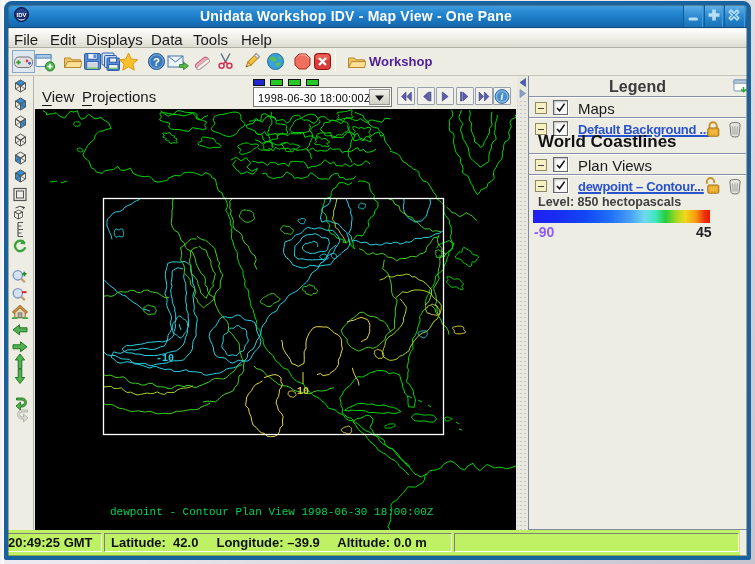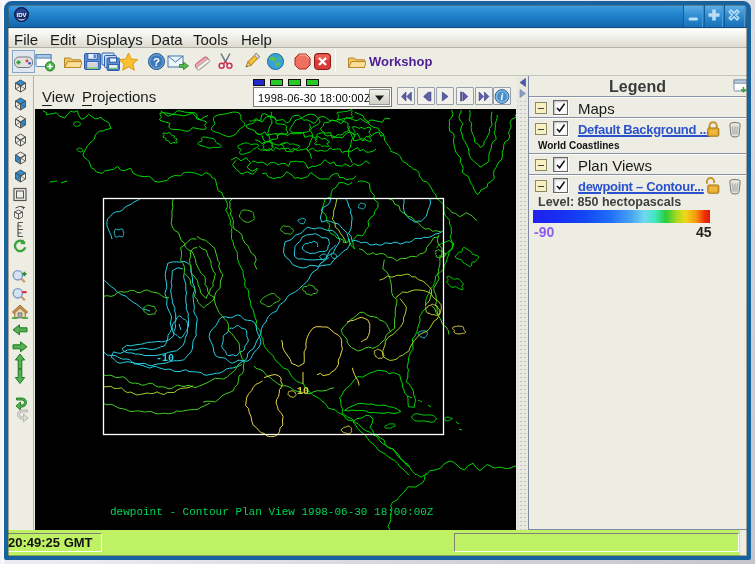--- a/index.html
+++ b/index.html
@@ -11,20 +11,22 @@
 <div style="position:absolute;left:5px;top:2px;width:745px;height:557px;background:#eeede4;border-radius:7px 7px 0 0"></div>
 <div style="position:absolute;left:5px;top:2px;width:745px;height:26px;border-radius:7px 7px 0 0;
 background:linear-gradient(#60b1e8 0%,#3e9bdf 15%,#2486cf 45%,#1a76c0 72%,#1466aa 100%);
 border-bottom:1px solid #0d4c84;overflow:hidden">
 <div style="position:absolute;left:9px;top:5px"><svg width="15" height="15" viewBox="0 0 15 15" style="">
 <circle cx="7.5" cy="7.5" r="7" fill="#1a2a66" stroke="#0a1540"></circle>
 <path d="M1.5 7.5 a6 6 0 0 1 12 0" fill="#2a4a9a" opacity="0.8"></path>
 <path d="M3 11 q4.5 2.6 9 0 q-1.8 2.8 -4.5 2.8 t-4.5 -2.8Z" fill="#c8d8f0" opacity="0.9"></path>
 <text x="7.5" y="9.8" text-anchor="middle" font-family="Liberation Sans,sans-serif" font-size="6" font-weight="bold" fill="#fff">IDV</text>
       </svg></div>
+<div style="position:absolute;left:351px;top:6px;transform:translateX(-50%);white-space:nowrap;
+color:#fff;font-size:14px;font-weight:bold;letter-spacing:0.2px">Unidata Workshop IDV - Map View - One Pane</div>
 <div style="position:absolute;left:678px;top:1px;width:20px;height:24px;background:linear-gradient(#6cb8ec 0%,#3d97d8 40%,#2382c8 70%,#1a72b8 100%);border-left:1px solid #135d9c;border-right:1px solid #4a9cd8"><svg width="18" height="18" viewBox="0 0 18 18" style="margin:3px 0 0 0">
         <rect x="4.5" y="11.5" width="9.5" height="3" rx="1.5" fill="#b9ddf2"></rect>
       </svg></div>
 <div style="position:absolute;left:699px;top:1px;width:19px;height:24px;background:linear-gradient(#6cb8ec 0%,#3d97d8 40%,#2382c8 70%,#1a72b8 100%);border-left:1px solid #135d9c;border-right:1px solid #4a9cd8"><svg width="18" height="18" viewBox="0 0 18 18" style="margin:3px 0 0 0">
         <path d="M7.2 3.5 h3.6 v3.7 h3.7 v3.6 h-3.7 v3.7 h-3.6 v-3.7 h-3.7 v-3.6 h3.7 Z" fill="#b9ddf2"></path>
       </svg></div>
 <div style="position:absolute;left:719px;top:1px;width:21px;height:24px;background:linear-gradient(#6cb8ec 0%,#3d97d8 40%,#2382c8 70%,#1a72b8 100%);border-left:1px solid #135d9c;border-right:1px solid #4a9cd8"><svg width="18" height="18" viewBox="0 0 18 18" style="margin:3px 0 0 0">
         <path d="M4.2 6 L6 4.2 L9 7.2 L12 4.2 L13.8 6 L10.8 9 L13.8 12 L12 13.8 L9 10.8 L6 13.8 L4.2 12 L7.2 9 Z" fill="none" stroke="#b9ddf2" stroke-width="1.7" stroke-linejoin="round"></path>
       </svg></div>
 </div>
@@ -494,21 +496,21 @@
 <div style="position:absolute;left:705px;top:120px"><svg width="17" height="17" viewBox="0 0 17 17" style="">
       <path d="M4.5 8 V5.8 a3.6 3.6 0 0 1 7.2 0 V8" fill="none" stroke="#c8922a" stroke-width="1.9"></path>
 <rect x="2.8" y="8" width="11" height="8.2" rx="1.2" fill="#f2b73c" stroke="#a07010"></rect>
 <rect x="4.1" y="9.3" width="8.4" height="5.6" fill="none" stroke="#cc9420" stroke-width="0.9" stroke-dasharray="1.6 1.1"></rect>
     </svg></div>
 <div style="position:absolute;left:728px;top:121px"><svg width="14" height="17" viewBox="0 0 14 17" style="">
 <ellipse cx="7" cy="3.2" rx="5.2" ry="1.7" fill="#ecece4" stroke="#777"></ellipse>
 <path d="M1.8 3.5 L3 14.2 a4 1.8 0 0 0 8 0 L12.2 3.5" fill="#e2e2da" stroke="#777"></path>
 <path d="M4.6 5.5 l0.6 8 M7 5.5 v8 M9.4 5.5 l-0.6 8" stroke="#999" stroke-width="0.9" fill="none"></path>
     </svg></div>
-<span style="position:absolute;left:538px;top:140px;font-size:10px;font-weight:bold;color:#111">World Coastlines</span>
+<span style="position:absolute;left:538px;top:132px;font-size:17px;font-weight:bold;color:#111">World Coastlines</span>
 <div style="position:absolute;left:529px;top:153px;width:217px;height:2px;border-top:1px solid #8890a8;border-bottom:1px solid #fcfcf8"></div>
 <div style="position:absolute;left:535px;top:159px;width:12px;height:12px;background:#f8f0c0;border:1px solid #8a8a66">
     <div style="position:absolute;left:2px;right:2px;top:4.6px;height:1.6px;background:#444"></div>
   </div>
 <div style="position:absolute;left:553px;top:157px;width:15px;height:15px;background:#fcfcfc;border:1px solid #666;box-shadow:1px 1px 0 #fff,inset 1px 1px 2px #bbb">
     <svg width="13" height="13" viewBox="0 0 13 13" style="position:absolute;left:0;top:0">
       <path d="M3 7 L5.6 9.8 L10.6 2.6" stroke="#111" stroke-width="1.6" fill="none"></path>
     </svg>
   </div>
 <b class="mn" style="left:578px;top:157px">Plan Views</b>
@@ -532,17 +534,18 @@
 <path d="M1.8 3.5 L3 14.2 a4 1.8 0 0 0 8 0 L12.2 3.5" fill="#e2e2da" stroke="#777"></path>
 <path d="M4.6 5.5 l0.6 8 M7 5.5 v8 M9.4 5.5 l-0.6 8" stroke="#999" stroke-width="0.9" fill="none"></path>
     </svg></div>
 <span style="position:absolute;left:538px;top:195px;font-size:12.5px;font-weight:bold;color:#404040">Level: 850 hectopascals</span>
 <div style="position:absolute;left:533px;top:210px;width:177px;height:13px;
 background:linear-gradient(90deg,#2020f0 0%,#1830f2 16%,#1248f5 30%,#2070f8 44%,#48a0f4 55%,#70d8ee 63%,#40e8c0 69%,#28cc38 75%,#a8d820 81%,#f0d818 86%,#f89810 92%,#ee3008 97%,#e81800 100%)"></div>
 <span style="position:absolute;left:534px;top:224px;font-size:14px;font-weight:bold;color:#8b5cf6">-90</span>
 <span style="position:absolute;left:696px;top:224px;font-size:14px;font-weight:bold;color:#222">45</span>
 <div style="position:absolute;left:1px;top:530px;width:739px;height:26px;background:#bef264">
 <div style="position:absolute;left:-3px;top:3px;width:104px;height:19px;border:1px solid #808078;border-bottom-color:#fcfcf8;border-right-color:#fcfcf8;padding:1px 0 0 9px;font-size:13px;font-weight:bold;color:#111">20:49:25 GMT</div>
+<div style="position:absolute;left:103px;top:3px;width:348px;height:19px;border:1px solid #808078;border-bottom-color:#fcfcf8;border-right-color:#fcfcf8;padding:1px 0 0 6px;font-size:13px;font-weight:bold;color:#111">Latitude:&nbsp; 42.0&nbsp;&nbsp;&nbsp;&nbsp; Longitude: –39.9&nbsp;&nbsp;&nbsp;&nbsp; Altitude: 0.0 m</div>
 <div style="position:absolute;left:453px;top:3px;width:285px;height:19px;border:1px solid #808078;border-bottom-color:#fcfcf8;border-right-color:#fcfcf8"></div>
 </div>
 <div style="position:absolute;left:4px;top:1px;width:747px;height:559px;border:4px solid #17639f;
 border-radius:8px 8px 2px 2px;pointer-events:none;
 box-shadow:inset 1px 1px 0 rgba(80,70,50,0.45), inset -1px -1px 0 rgba(80,70,50,0.45)"></div>
 <div style="position:absolute;left:0px;top:0px;width:4px;height:564px;background:linear-gradient(90deg,#f2f0f5,#fdfdfd)"></div>
 </body></html>

